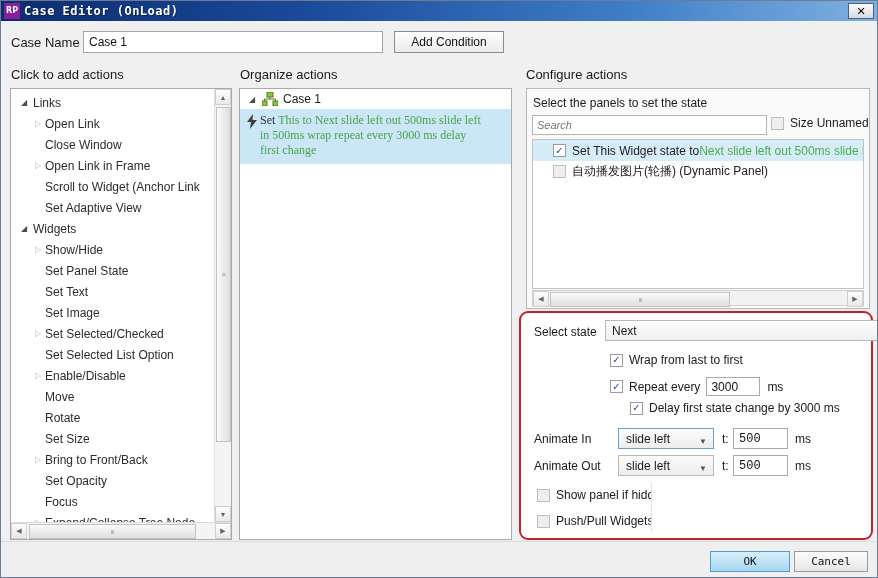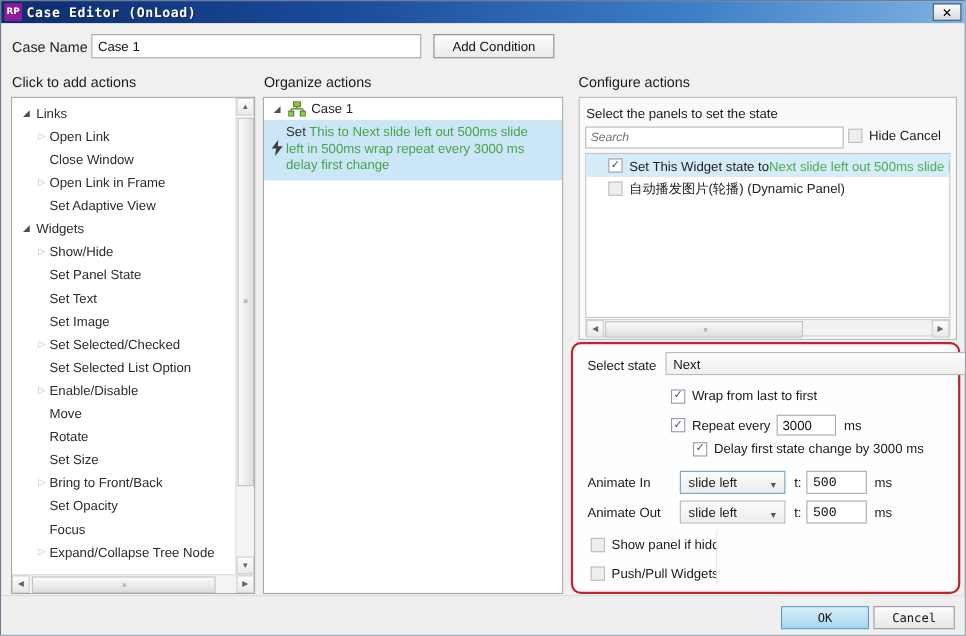--- a/index.html
+++ b/index.html
@@ -142,21 +142,22 @@
     width: 273px; height: 452px;
     background: #fff; border: 1px solid #a9a9a9; overflow: hidden;
   }
   .case-row {
     display: flex; align-items: center; height: 20px;
     padding-left: 5px; font-size: 12px; color: #222;
   }
   .case-icon { width: 16px; height: 14px; margin: 0 5px 0 3px; position: relative; }
   .action-row {
     background: #cbe7f7; padding: 4px 6px 6px 4px; display: flex;
-    align-items: center;
+    align-items: flex-start;
+    font-family: Liberation Serif, serif;
   }
   .bolt { width: 16px; flex: 0 0 16px; margin-top: 1px; text-align: center; }
   .action-text {
     font-size: 12px; line-height: 15px; color: #2f2f2f; width: 228px;
   }
   .action-text .green { color: #47a447; }
 
   
   .panel3-label {
     position: absolute; left: 532px; top: 95px; font-size: 12px; color: #1a1a1a;
@@ -319,20 +320,24 @@
         <div class="tree-row lvl2">
           <span class="tri none">▷</span>
           <span class="label">Close Window</span>
         </div>
         <div class="tree-row lvl2">
           <span class="tri closed">▷</span>
           <span class="label">Open Link in Frame</span>
         </div>
         <div class="tree-row lvl2">
           <span class="tri none">▷</span>
+          <span class="label">Scroll to Widget (Anchor Link</span>
+        </div>
+        <div class="tree-row lvl2">
+          <span class="tri none">▷</span>
           <span class="label">Set Adaptive View</span>
         </div>
         <div class="tree-row lvl1">
           <span class="tri open">◢</span>
           <span class="label">Widgets</span>
         </div>
         <div class="tree-row lvl2">
           <span class="tri closed">▷</span>
           <span class="label">Show/Hide</span>
         </div>
@@ -433,21 +438,21 @@
     </div>
   </div>
 
   <div class="panel3"></div>
   <div class="panel3-label">Select the panels to set the state</div>
 
   <input class="search-input" type="text" placeholder="Search" style="">
 
   <div class="hide-unnamed">
     <span class="cb off"></span>
-    <span>Hide Cancel</span>
+    <span>Size Unnamed</span>
   </div>
 
   <div class="panel-list" id="panel-list">
       <div class="pl-row sel">
         <span class="cb">✓</span>
         <span>Set This Widget state to </span>
         <span class="green">Next slide left out 500ms slide left in</span>
       </div>
       <div class="pl-row">
         <span class="cb off"></span>

